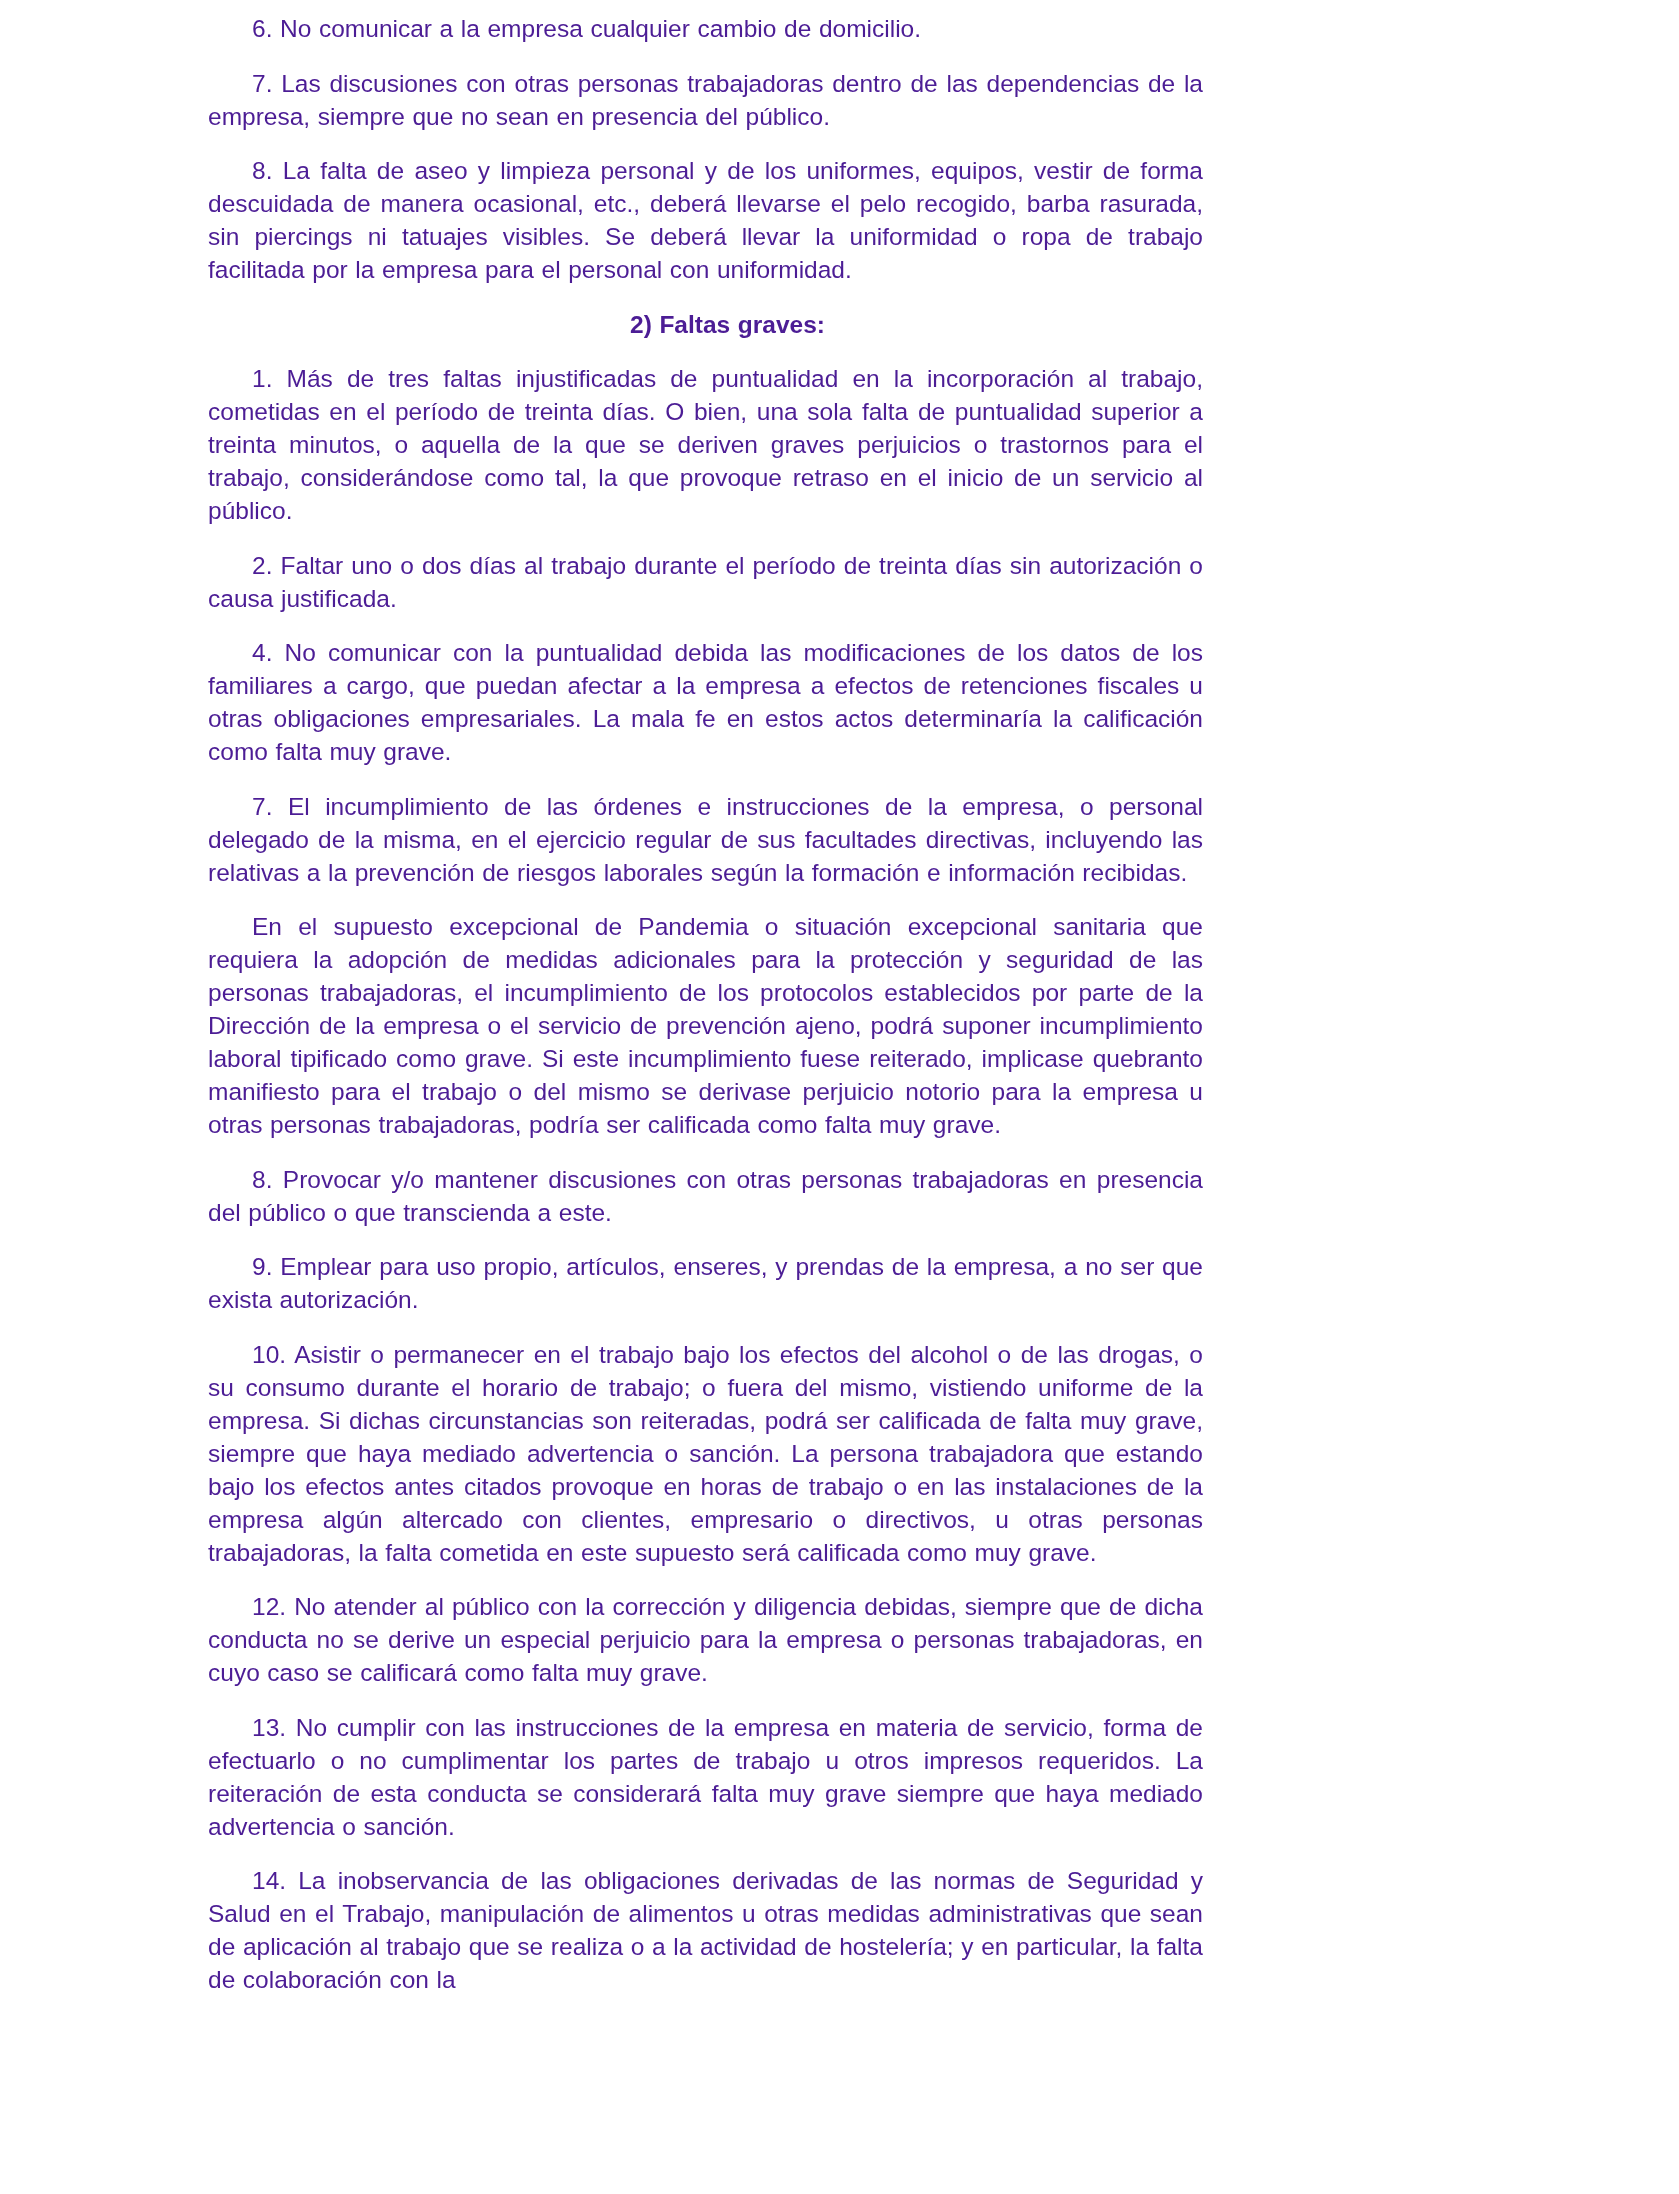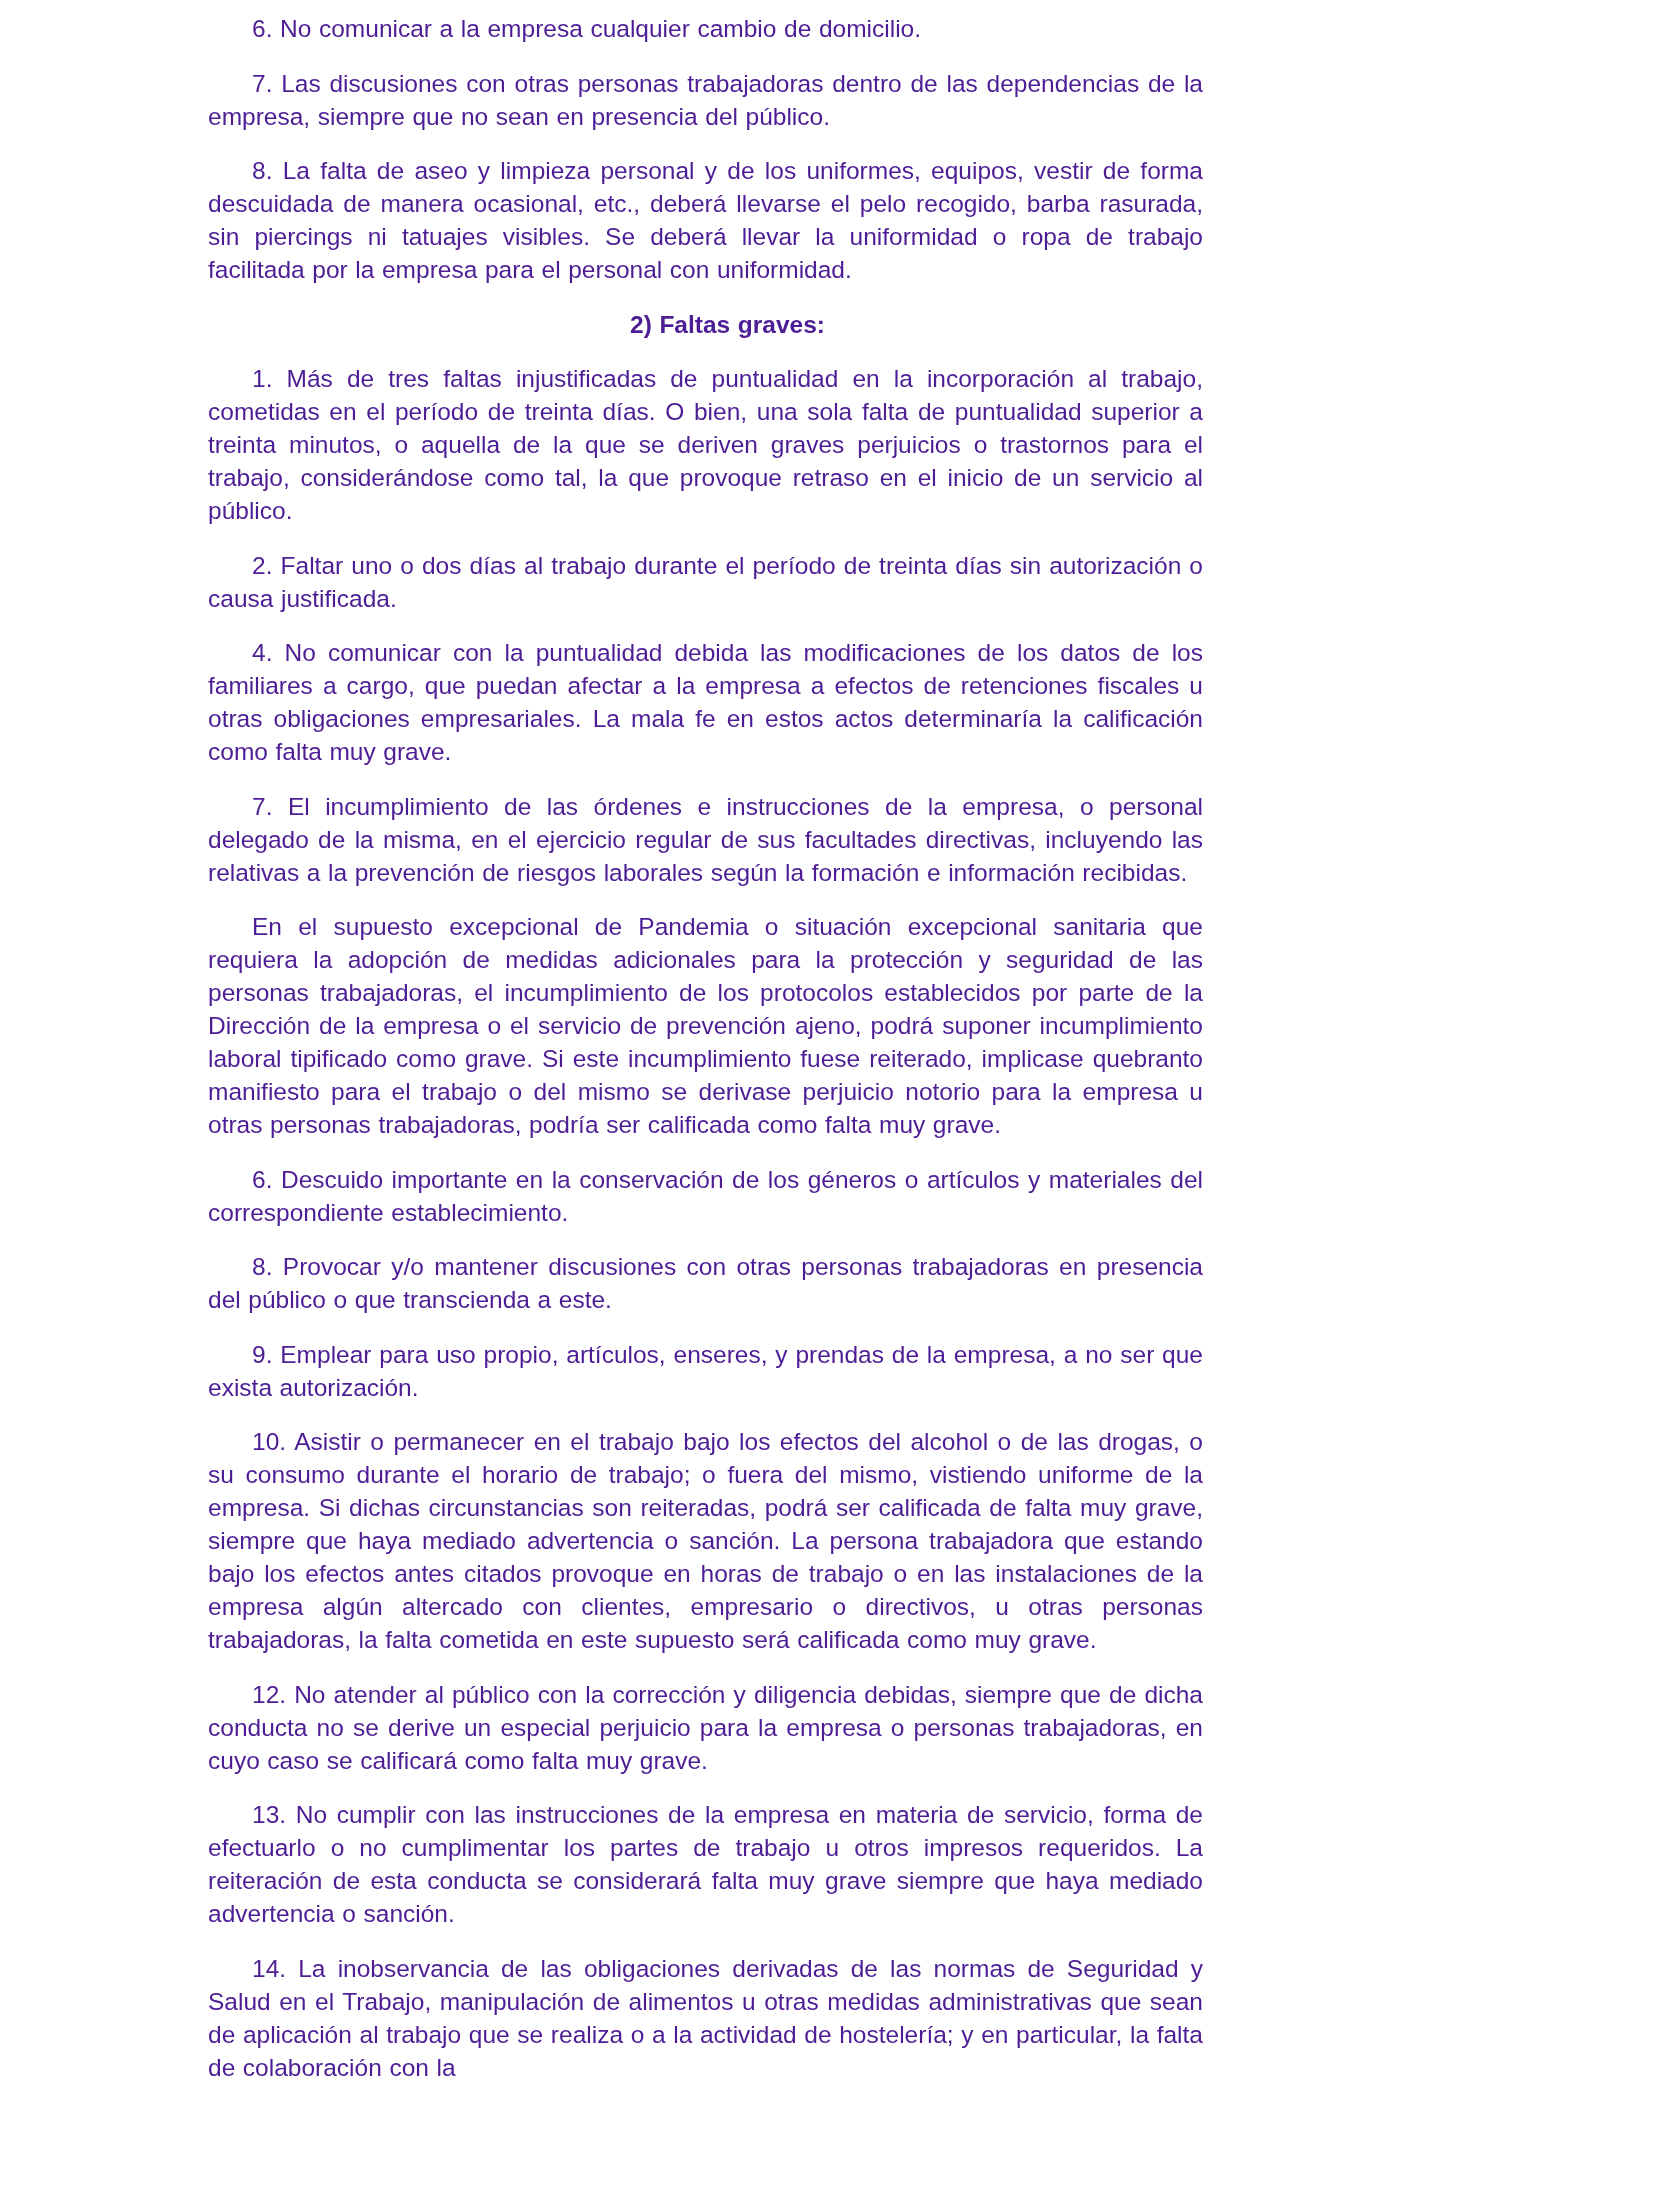--- a/index.html
+++ b/index.html
@@ -39,21 +39,20 @@
 <div class="page">
   <p class="para">6. No comunicar a la empresa cualquier cambio de domicilio.</p>
   <p class="para">7. Las discusiones con otras personas trabajadoras dentro de las dependencias de la empresa, siempre que no sean en presencia del público.</p>
   <p class="para">8. La falta de aseo y limpieza personal y de los uniformes, equipos, vestir de forma descuidada de manera ocasional, etc., deberá llevarse el pelo recogido, barba rasurada, sin piercings ni tatuajes visibles. Se deberá llevar la uniformidad o ropa de trabajo facilitada por la empresa para el personal con uniformidad.</p>
   <p class="para heading">2) Faltas graves:</p>
   <p class="para">1. Más de tres faltas injustificadas de puntualidad en la incorporación al trabajo, cometidas en el período de treinta días. O bien, una sola falta de puntualidad superior a treinta minutos, o aquella de la que se deriven graves perjuicios o trastornos para el trabajo, considerándose como tal, la que provoque retraso en el inicio de un servicio al público.</p>
   <p class="para">2. Faltar uno o dos días al trabajo durante el período de treinta días sin autorización o causa justificada.</p>
   <p class="para">4. No comunicar con la puntualidad debida las modificaciones de los datos de los familiares a cargo, que puedan afectar a la empresa a efectos de retenciones fiscales u otras obligaciones empresariales. La mala fe en estos actos determinaría la calificación como falta muy grave.</p>
   <p class="para">7. El incumplimiento de las órdenes e instrucciones de la empresa, o personal delegado de la misma, en el ejercicio regular de sus facultades directivas, incluyendo las relativas a la prevención de riesgos laborales según la formación e información recibidas.</p>
   <p class="para">En el supuesto excepcional de Pandemia o situación excepcional sanitaria que requiera la adopción de medidas adicionales para la protección y seguridad de las personas trabajadoras, el incumplimiento de los protocolos establecidos por parte de la Dirección de la empresa o el servicio de prevención ajeno, podrá suponer incumplimiento laboral tipificado como grave. Si este incumplimiento fuese reiterado, implicase quebranto manifiesto para el trabajo o del mismo se derivase perjuicio notorio para la empresa u otras personas trabajadoras, podría ser calificada como falta muy grave.</p>
-  <p class="para">6. Descuido importante en la conservación de los géneros o artículos y materiales del correspondiente establecimiento.</p>
   <p class="para">8. Provocar y/o mantener discusiones con otras personas trabajadoras en presencia del público o que transcienda a este.</p>
   <p class="para">9. Emplear para uso propio, artículos, enseres, y prendas de la empresa, a no ser que exista autorización.</p>
   <p class="para">10. Asistir o permanecer en el trabajo bajo los efectos del alcohol o de las drogas, o su consumo durante el horario de trabajo; o fuera del mismo, vistiendo uniforme de la empresa. Si dichas circunstancias son reiteradas, podrá ser calificada de falta muy grave, siempre que haya mediado advertencia o sanción. La persona trabajadora que estando bajo los efectos antes citados provoque en horas de trabajo o en las instalaciones de la empresa algún altercado con clientes, empresario o directivos, u otras personas trabajadoras, la falta cometida en este supuesto será calificada como muy grave.</p>
   <p class="para">12. No atender al público con la corrección y diligencia debidas, siempre que de dicha conducta no se derive un especial perjuicio para la empresa o personas trabajadoras, en cuyo caso se calificará como falta muy grave.</p>
   <p class="para">13. No cumplir con las instrucciones de la empresa en materia de servicio, forma de efectuarlo o no cumplimentar los partes de trabajo u otros impresos requeridos. La reiteración de esta conducta se considerará falta muy grave siempre que haya mediado advertencia o sanción.</p>
   <p class="para">14. La inobservancia de las obligaciones derivadas de las normas de Seguridad y Salud en el Trabajo, manipulación de alimentos u otras medidas administrativas que sean de aplicación al trabajo que se realiza o a la actividad de hostelería; y en particular, la falta de colaboración con la</p>
 </div>
 
 
 </body></html>

